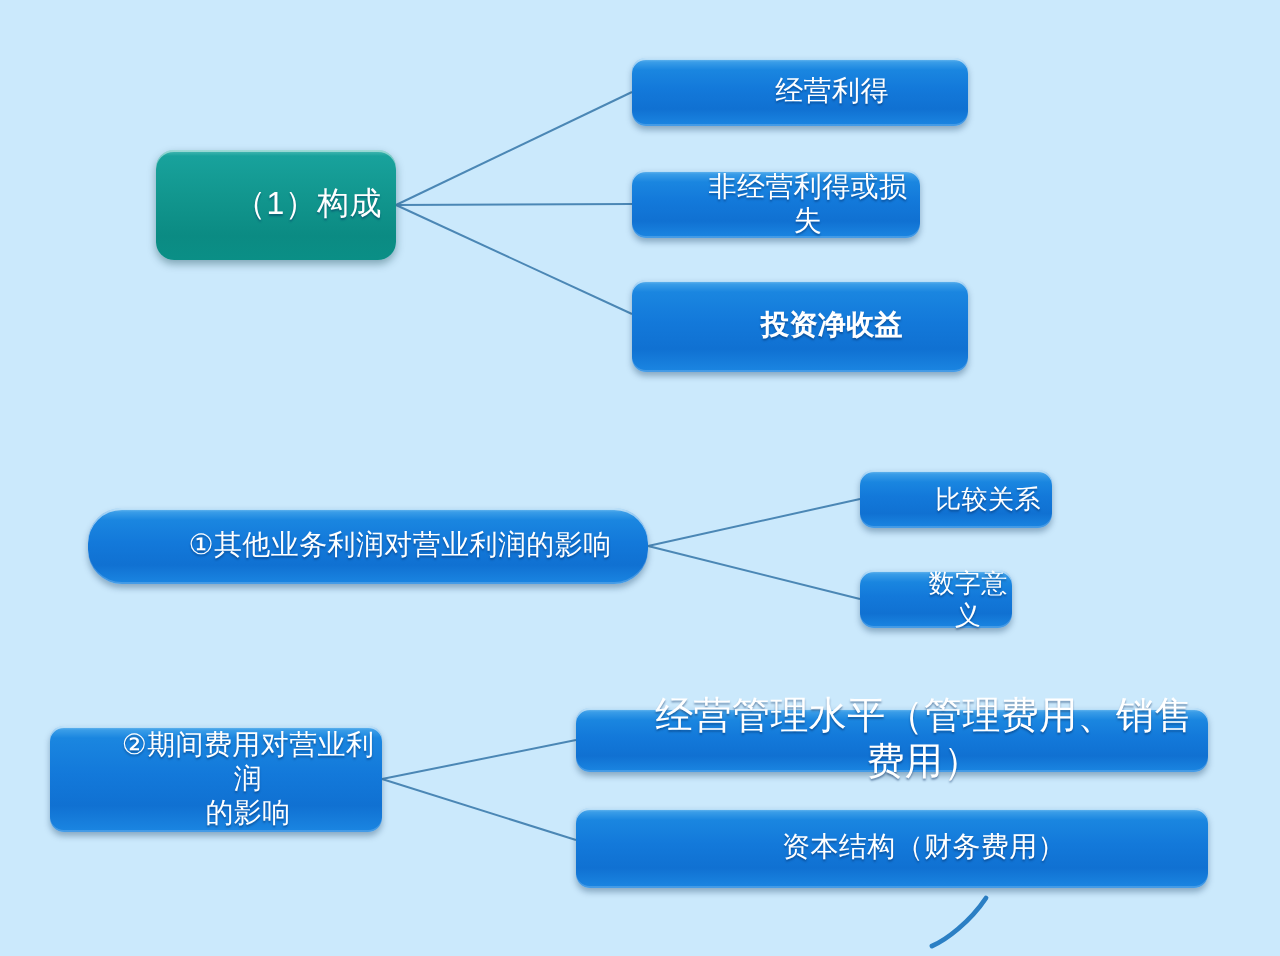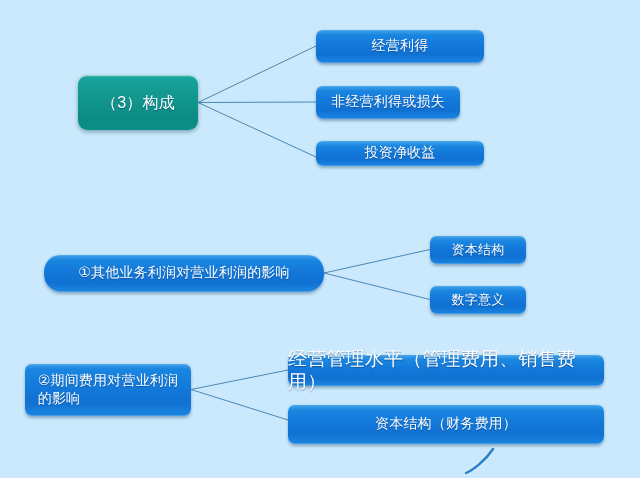--- a/index.html
+++ b/index.html
@@ -27,27 +27,29 @@
     width: 640px;
     height: 478px;
     pointer-events: none;
   }
   .node {
     position: absolute;
     box-sizing: border-box;
     display: flex;
     align-items: center;
     justify-content: center;
+    text-align: center;
     color: #ffffff;
     line-height: 1.22;
     white-space: pre-line;
     letter-spacing: 0.2px;
     text-shadow: 0 1px 1px rgba(0, 40, 90, 0.45);
     border-radius: 7px;
     z-index: 3;
+    padding-left: 32px;
   }
   .node.blue {
     background:
       linear-gradient(to bottom,
         #7fc4f2 0px,
         #3a9de8 2px,
         #1a86e0 6px,
         #1379da 45%,
         #1071d2 75%,
         #1b86e2 100%);
@@ -83,27 +85,27 @@
       <line x1="198" y1="102.5" x2="316" y2="46" stroke="#4b87b5" stroke-width="1"></line>
       <line x1="198" y1="102.5" x2="316" y2="102" stroke="#4b87b5" stroke-width="1"></line>
       <line x1="198" y1="102.5" x2="316" y2="157" stroke="#4b87b5" stroke-width="1"></line>
       <line x1="324" y1="273" x2="430" y2="249.5" stroke="#4b87b5" stroke-width="1"></line>
       <line x1="324" y1="273" x2="430" y2="299.5" stroke="#4b87b5" stroke-width="1"></line>
       <line x1="191" y1="389.5" x2="288" y2="370" stroke="#4b87b5" stroke-width="1"></line>
       <line x1="191" y1="389.5" x2="288" y2="420" stroke="#4b87b5" stroke-width="1"></line>
     </svg>
 
   <div id="nodes">
-      <div class="node teal" style="left: 78px; top: 75px; width: 120px; height: 55px; font-size: 16px;">（3）构成</div>
+      <div class="node teal" style="left: 78px; top: 75px; width: 120px; height: 55px; font-size: 16px;">（1）构成</div>
       <div class="node blue" style="left: 316px; top: 29px; width: 168px; height: 34px; font-size: 14px;">经营利得</div>
       <div class="node blue" style="left: 316px; top: 85px; width: 144px; height: 34px; font-size: 14px;">非经营利得或损失</div>
-      <div class="node blue" style="left: 316px; top: 140px; width: 168px; height: 26px; font-size: 14px;">投资净收益</div>
+      <div class="node blue" style="left: 316px; top: 140px; width: 168px; height: 46px; font-size: 14px; font-weight: bold;">投资净收益</div>
       <div class="node blue" style="left: 44px; top: 254px; width: 280px; height: 38px; font-size: 14px; border-radius: 17px;">①其他业务利润对营业利润的影响</div>
-      <div class="node blue" style="left: 430px; top: 235px; width: 96px; height: 29px; font-size: 13px;">资本结构</div>
-      <div class="node blue" style="left: 430px; top: 285px; width: 96px; height: 29px; font-size: 13px;">数字意义</div>
+      <div class="node blue" style="left: 430px; top: 235px; width: 96px; height: 29px; font-size: 13px;">比较关系</div>
+      <div class="node blue" style="left: 430px; top: 285px; width: 76px; height: 29px; font-size: 13px;">数字意义</div>
       <div class="node blue" style="left: 25px; top: 363px; width: 166px; height: 53px; font-size: 14px;">②期间费用对营业利润
 的影响</div>
       <div class="node blue" style="left: 288px; top: 354px; width: 316px; height: 32px; font-size: 19px;">经营管理水平（管理费用、销售费用）</div>
       <div class="node blue" style="left: 288px; top: 404px; width: 316px; height: 40px; font-size: 14px;">资本结构（财务费用）</div>
     </div>
 
   <svg class="flourish" id="flourish-svg" viewBox="0 0 40 30" xmlns="http://www.w3.org/2000/svg" style="left: 463px; top: 446px; width: 40px; height: 30px;">
     <path d="M3 27 C 10 24, 22 15, 30 3" stroke="#2b7fc4" stroke-width="2.4" fill="none" stroke-linecap="round"></path>
   </svg>
 

